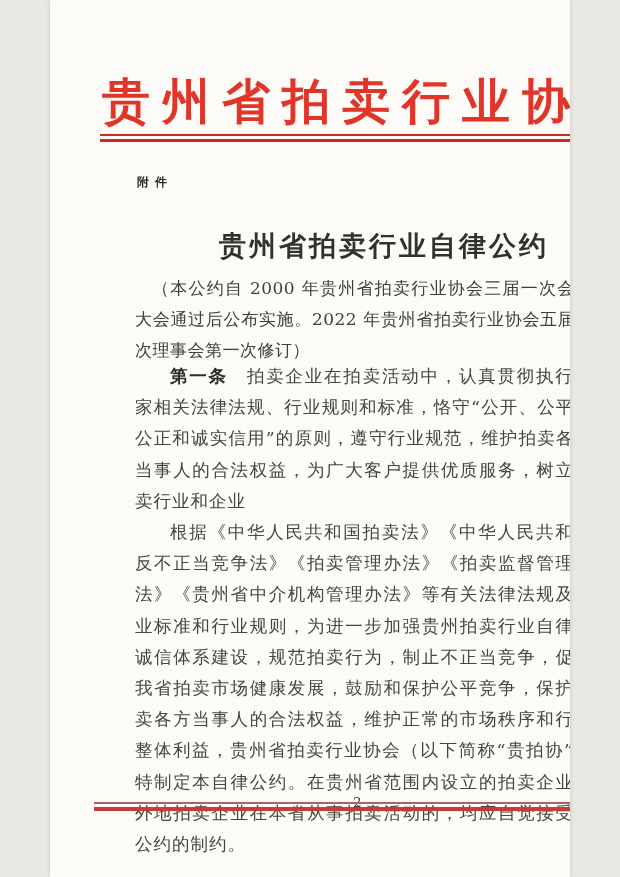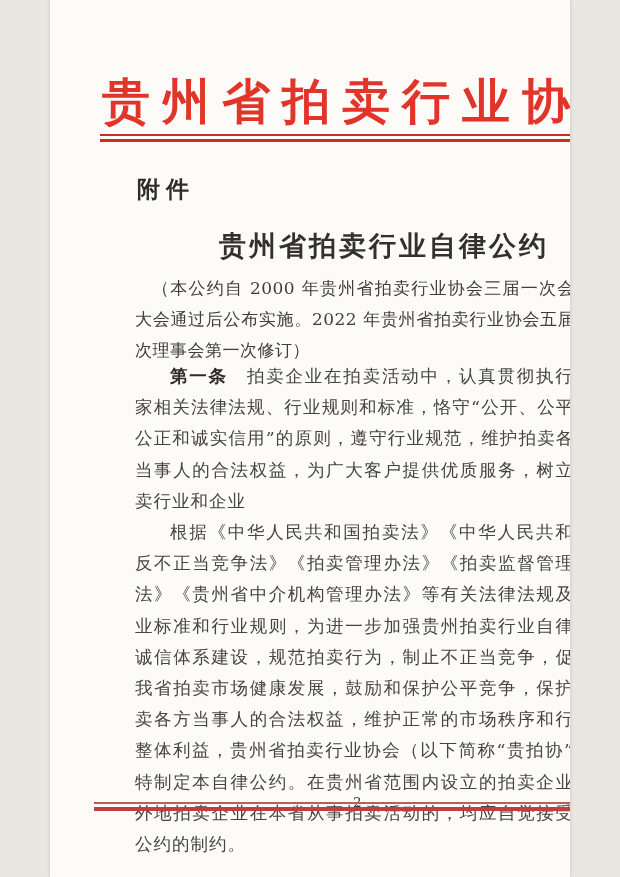--- a/index.html
+++ b/index.html
@@ -34,21 +34,21 @@
     top: 134px; left: 50px; width: 516px;
     height: 3px;
     border-top: 2px solid #cb2d22;
     border-bottom: 3px solid #cb2d22;
   }
   
   .attachment {
     position: absolute;
     top: 174px; left: 87px;
     font-family: Liberation Serif, serif;
-    font-size: 23px;
+    font-size: 12px;
     font-weight: 600;
     letter-spacing: 6px;
     color: #2e2d2a;
   }
   .doc-title {
     position: absolute;
     top: 228px; left: 0; width: 620px;
     text-align: center;
     font-family: "DejaVu Sans", sans-serif;
     font-size: 27px;

